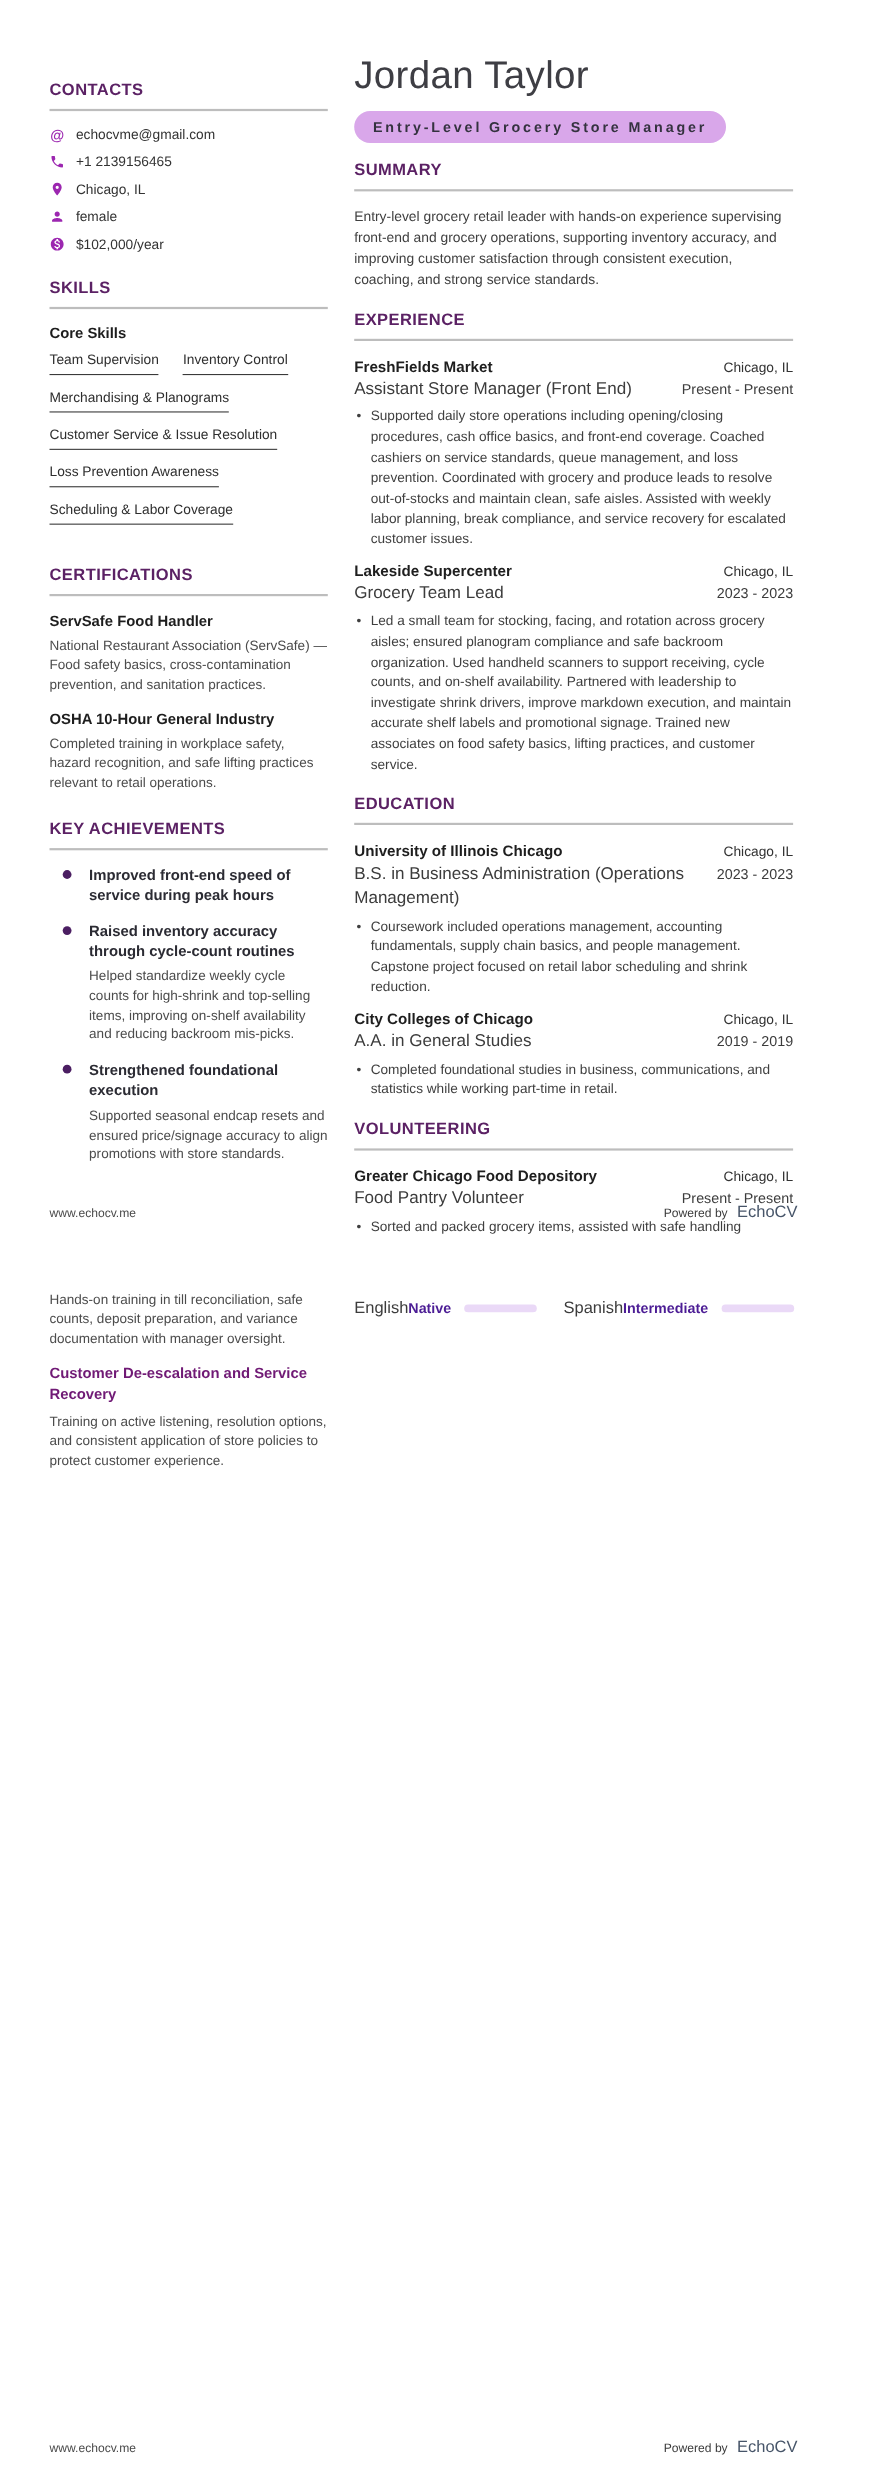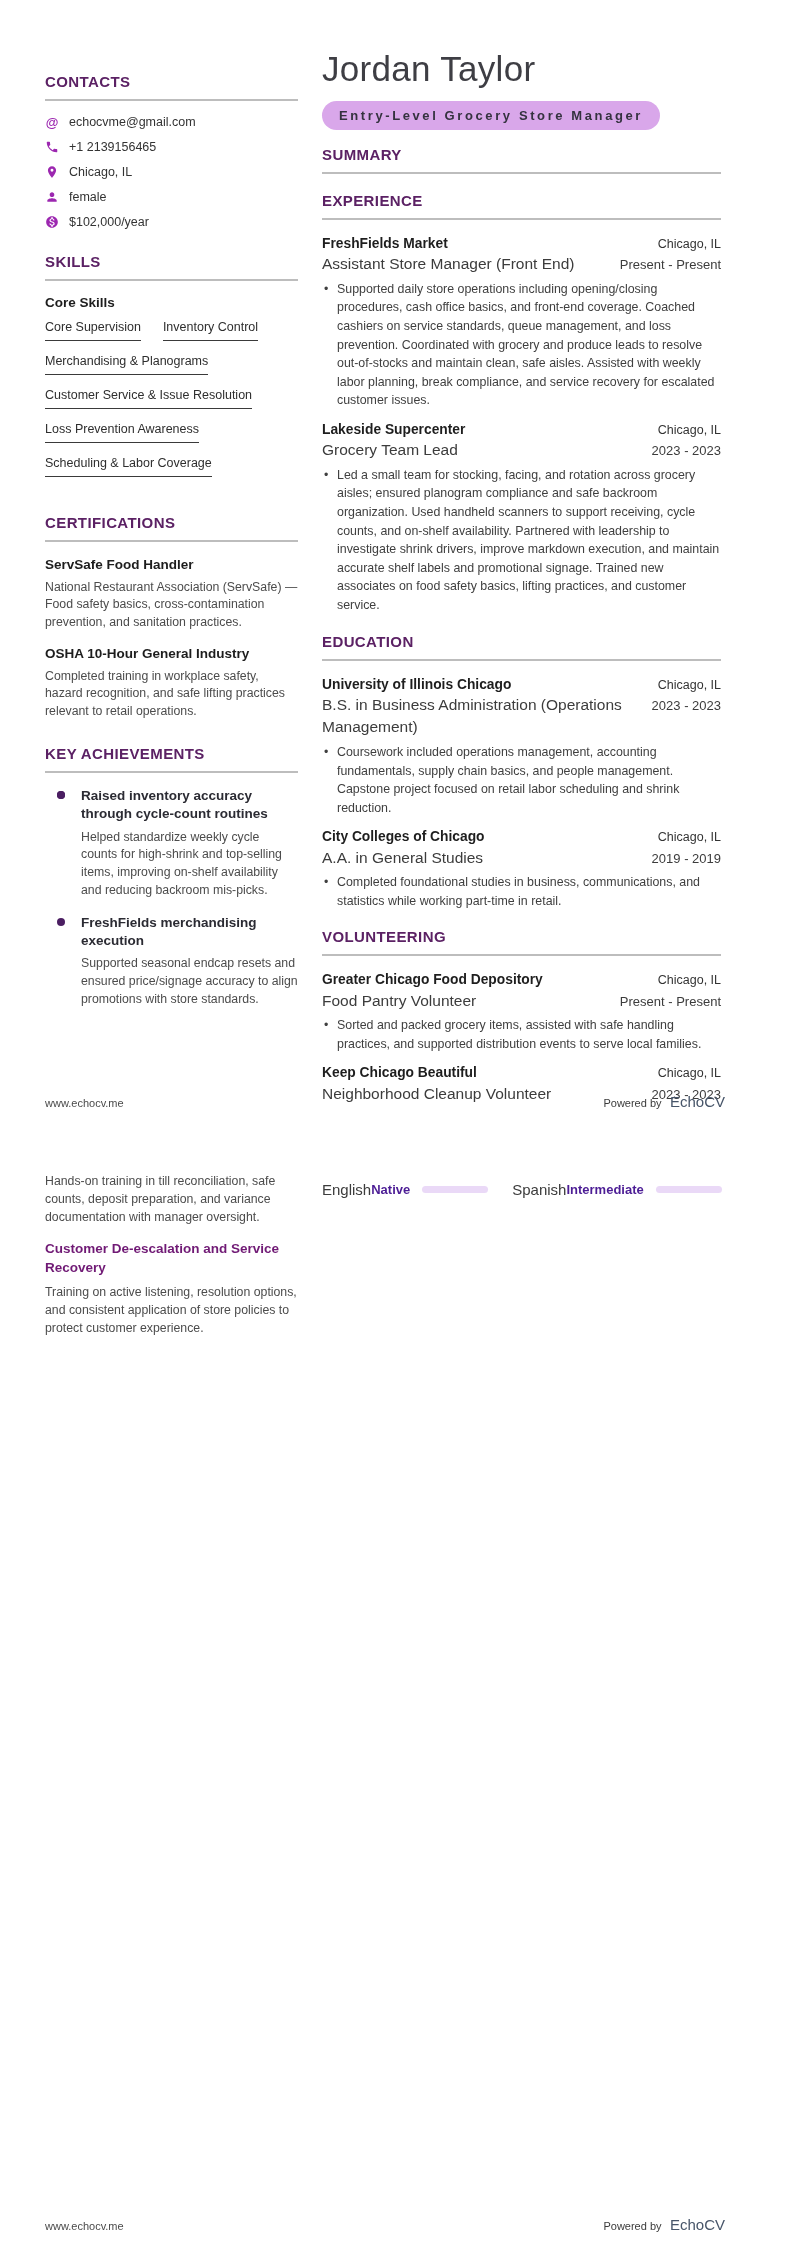--- a/index.html
+++ b/index.html
@@ -111,21 +111,21 @@
           </span>
           <span>$102,000/year</span>
         </div>
       </div>
 
       <div class="l-section">
         <h2 class="sec-title">SKILLS</h2>
         <hr class="rule">
         <div class="group-label">Core Skills</div>
         <div class="skills-wrap">
-          <span class="skill">Core Supervision</span>
+          <span class="skill">Team Supervision</span>
           <span class="skill">Inventory Control</span>
           <span class="skill">Merchandising &amp; Planograms</span>
           <span class="skill">Customer Service &amp; Issue Resolution</span>
           <span class="skill">Loss Prevention Awareness</span>
           <span class="skill">Scheduling &amp; Labor Coverage</span>
         </div>
       </div>
 
       <div class="l-section">
         <h2 class="sec-title">CERTIFICATIONS</h2>
@@ -138,42 +138,44 @@
           <div class="cert-name">OSHA 10-Hour General Industry</div>
           <div class="small-desc">Completed training in workplace safety, hazard recognition, and safe lifting practices relevant to retail operations.</div>
         </div>
       </div>
 
       <div class="l-section">
         <h2 class="sec-title">KEY ACHIEVEMENTS</h2>
         <hr class="rule">
         <div class="ach">
           <span class="ach-dot"></span>
+          <div class="ach-title">Improved front-end speed of service during peak hours</div>
         </div>
         <div class="ach">
           <span class="ach-dot"></span>
           <div class="ach-title">Raised inventory accuracy through cycle-count routines</div>
           <div class="ach-desc">Helped standardize weekly cycle counts for high-shrink and top-selling items, improving on-shelf availability and reducing backroom mis-picks.</div>
         </div>
         <div class="ach">
           <span class="ach-dot"></span>
-          <div class="ach-title">FreshFields merchandising execution</div>
+          <div class="ach-title">Strengthened foundational execution</div>
           <div class="ach-desc">Supported seasonal endcap resets and ensured price/signage accuracy to align promotions with store standards.</div>
         </div>
       </div>
 
     </div>
 
     <div class="col-right">
       <h1 class="name">Jordan Taylor</h1>
       <div class="badge">Entry-Level Grocery Store Manager</div>
 
       <div class="r-section">
         <h2 class="sec-title">SUMMARY</h2>
         <hr class="rule">
+        <p class="summary-text" style="margin:0">Entry-level grocery retail leader with hands-on experience supervising front-end and grocery operations, supporting inventory accuracy, and improving customer satisfaction through consistent execution, coaching, and strong service standards.</p>
       </div>
 
       <div class="r-section">
         <h2 class="sec-title">EXPERIENCE</h2>
         <hr class="rule">
         <div class="entry">
           <div class="entry-row">
             <span class="org">FreshFields Market</span>
             <span class="loc">Chicago, IL</span>
           </div>

